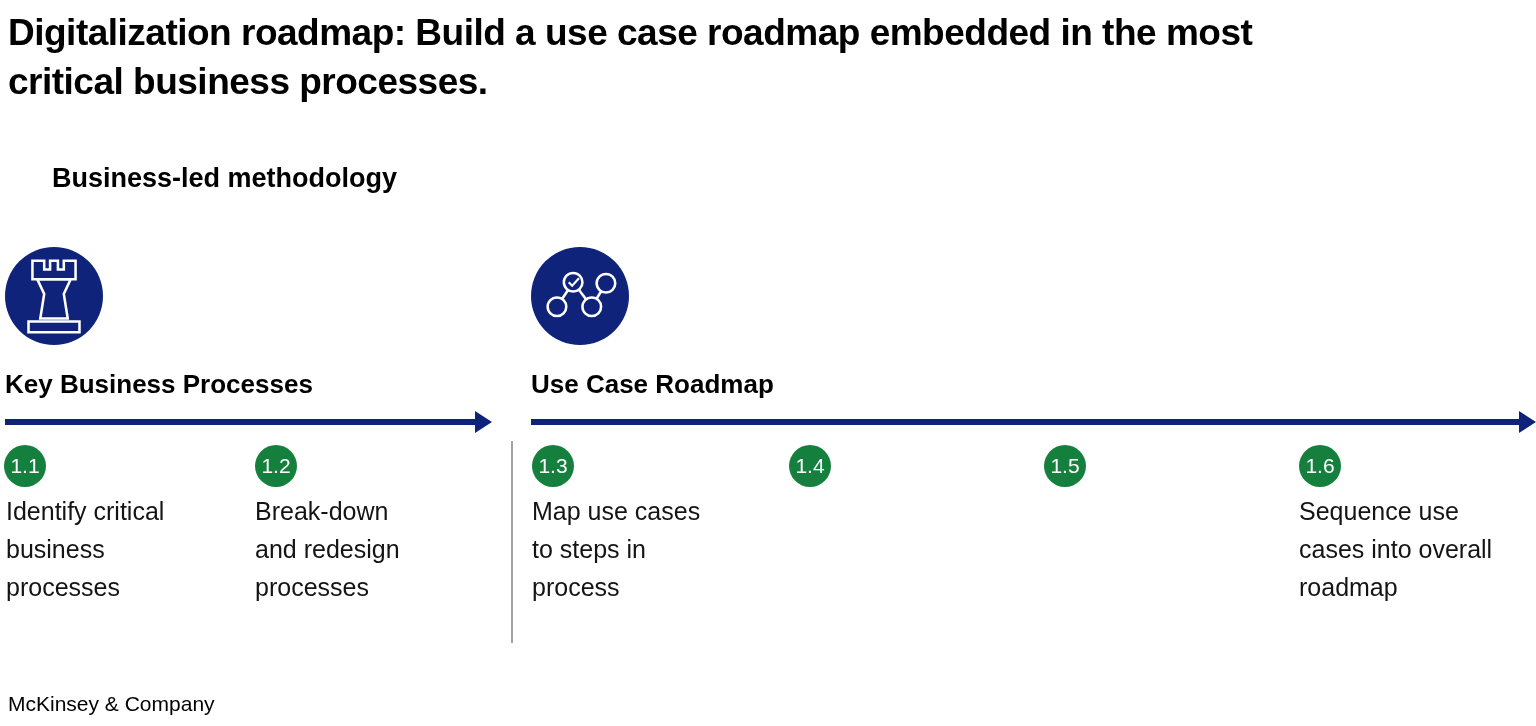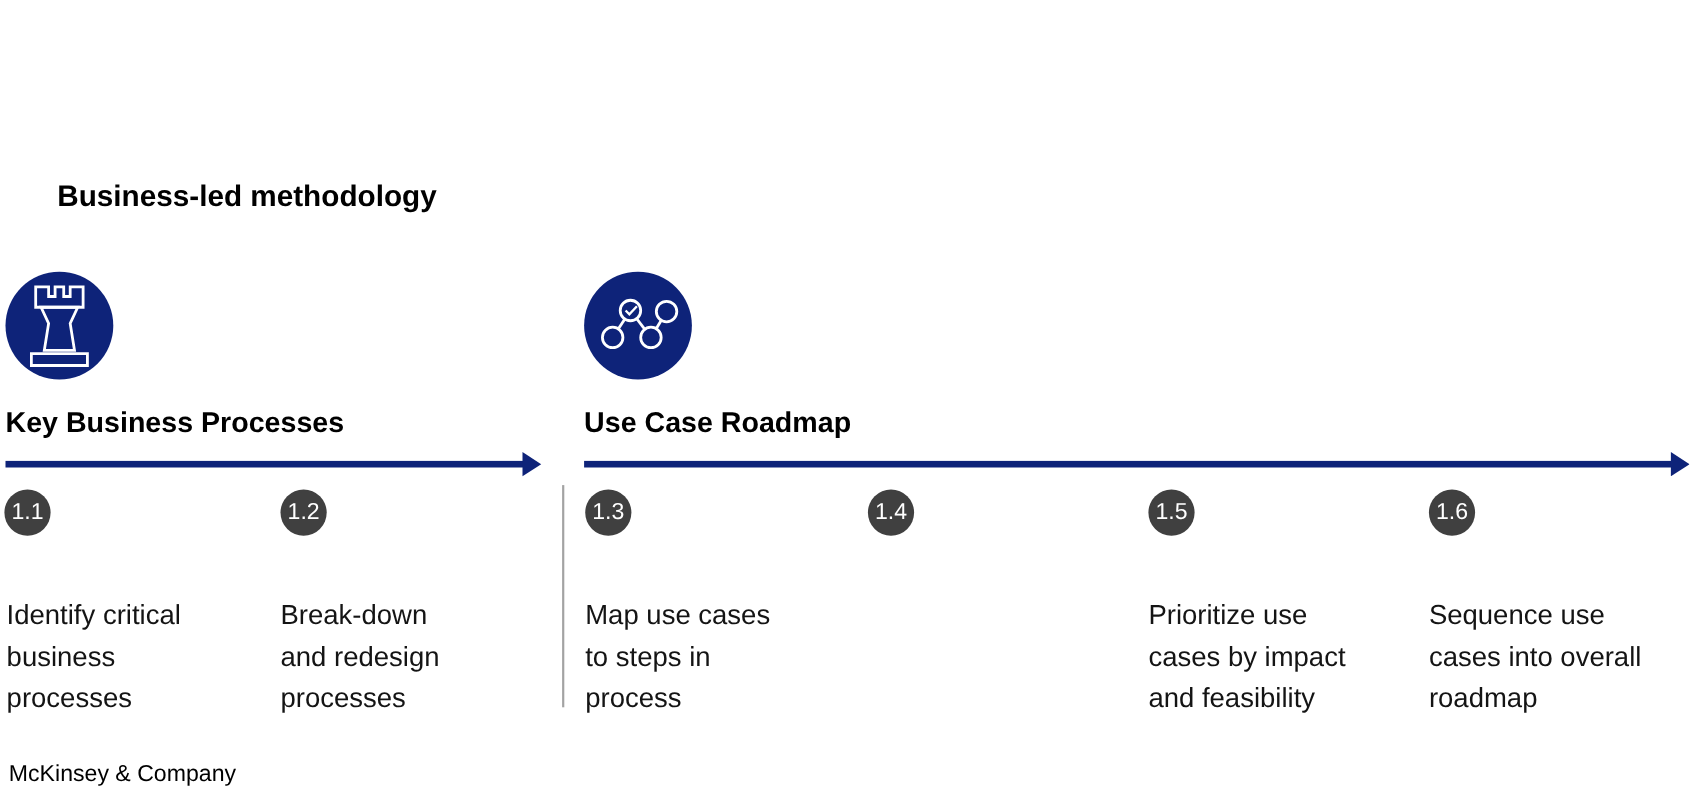--- a/index.html
+++ b/index.html
@@ -85,31 +85,31 @@
     left: 511px; top: 441px;
     width: 2px; height: 202px;
     background: #A3A3A3;
   }
 
   .step-badge {
     position: absolute;
     top: 445px;
     width: 42px; height: 42px;
     border-radius: 50%;
-    background: #404040;
+    background: #15803d;
     color: #ffffff;
     font-size: 21px;
     display: flex;
     align-items: center;
     justify-content: center;
   }
 
   .step-desc {
     position: absolute;
-    top: 540px;
+    top: 492px;
     width: 252px;
     font-size: 25px;
     line-height: 38px;
     color: #141414;
     white-space: pre-line;
   }
 
   .c1 { left: 4px; }
   .c2 { left: 255px; }
   .c3 { left: 532px; }
@@ -124,20 +124,22 @@
     font-size: 21px;
     font-weight: 500;
     color: #000000;
   }
 </style>
 </head>
 <body>
 
 <div class="slide">
 
+  <h1 class="slide-title">Digitalization roadmap: Build a use case roadmap embedded in the most
+critical business processes.</h1>
 
   <div class="subtitle">Business-led methodology</div>
 
   <div class="phase phase-1">
     <div class="icon-circle">
       <svg viewBox="0 0 100 100" aria-hidden="true">
         <g fill="none" stroke="#FFFFFF" stroke-width="2.6" stroke-linejoin="miter">
           <path d="M28 33 V14 H40 V23 H46 V14 H54 V23 H60 V14 H72 V33 Z"></path>
           <path d="M33 33 L40 48 L36 73 L64 73 L60 48 L67 33 Z"></path>
           <path d="M24 76 H76 V87 H24 Z"></path>
@@ -184,22 +186,19 @@
 
   <div class="step-desc c1">Identify critical
 business
 processes</div>
   <div class="step-desc c2">Break-down
 and redesign
 processes</div>
   <div class="step-desc c3">Map use cases
 to steps in
 process</div>
-  <div class="step-desc c5">Prioritize use
-cases by impact
-and feasibility</div>
   <div class="step-desc c6">Sequence use
 cases into overall
 roadmap</div>
 
   <div class="footer-brand">McKinsey &amp; Company</div>
 
 </div>
 
 </body></html>

